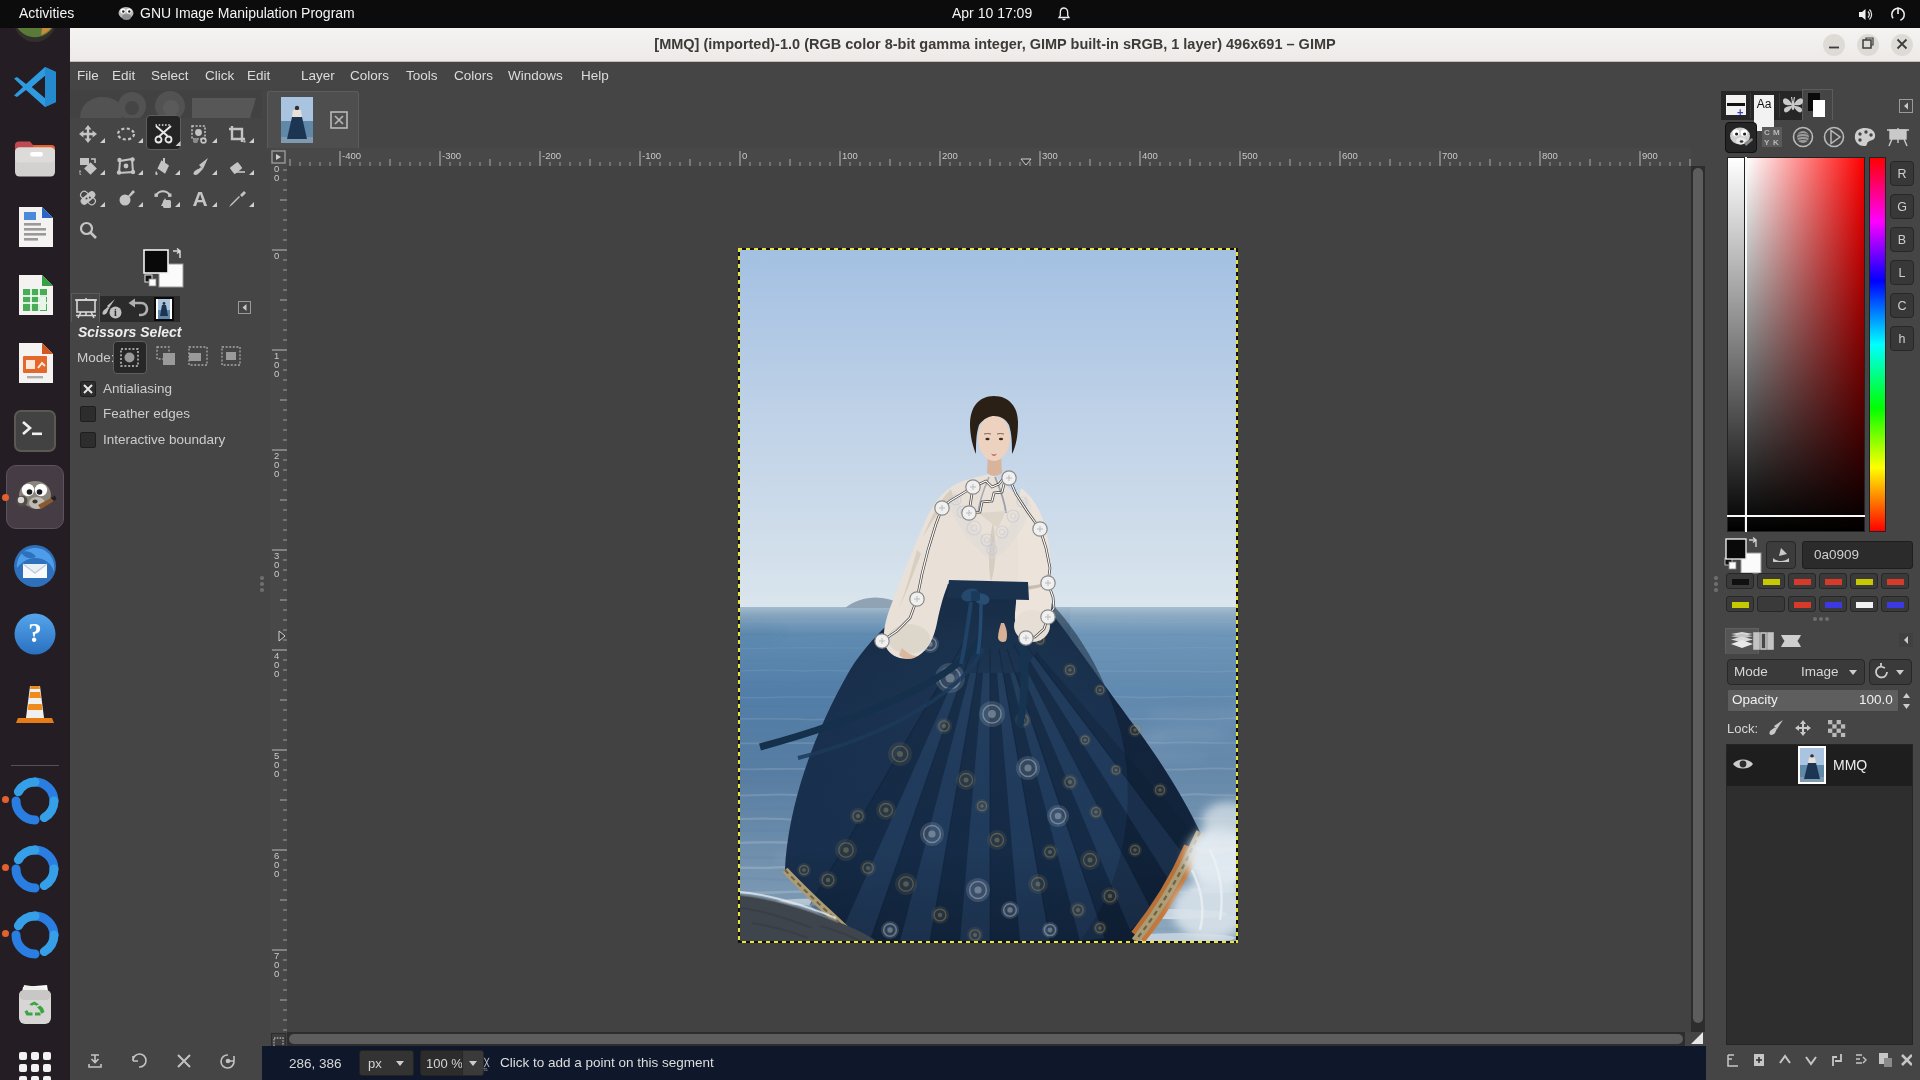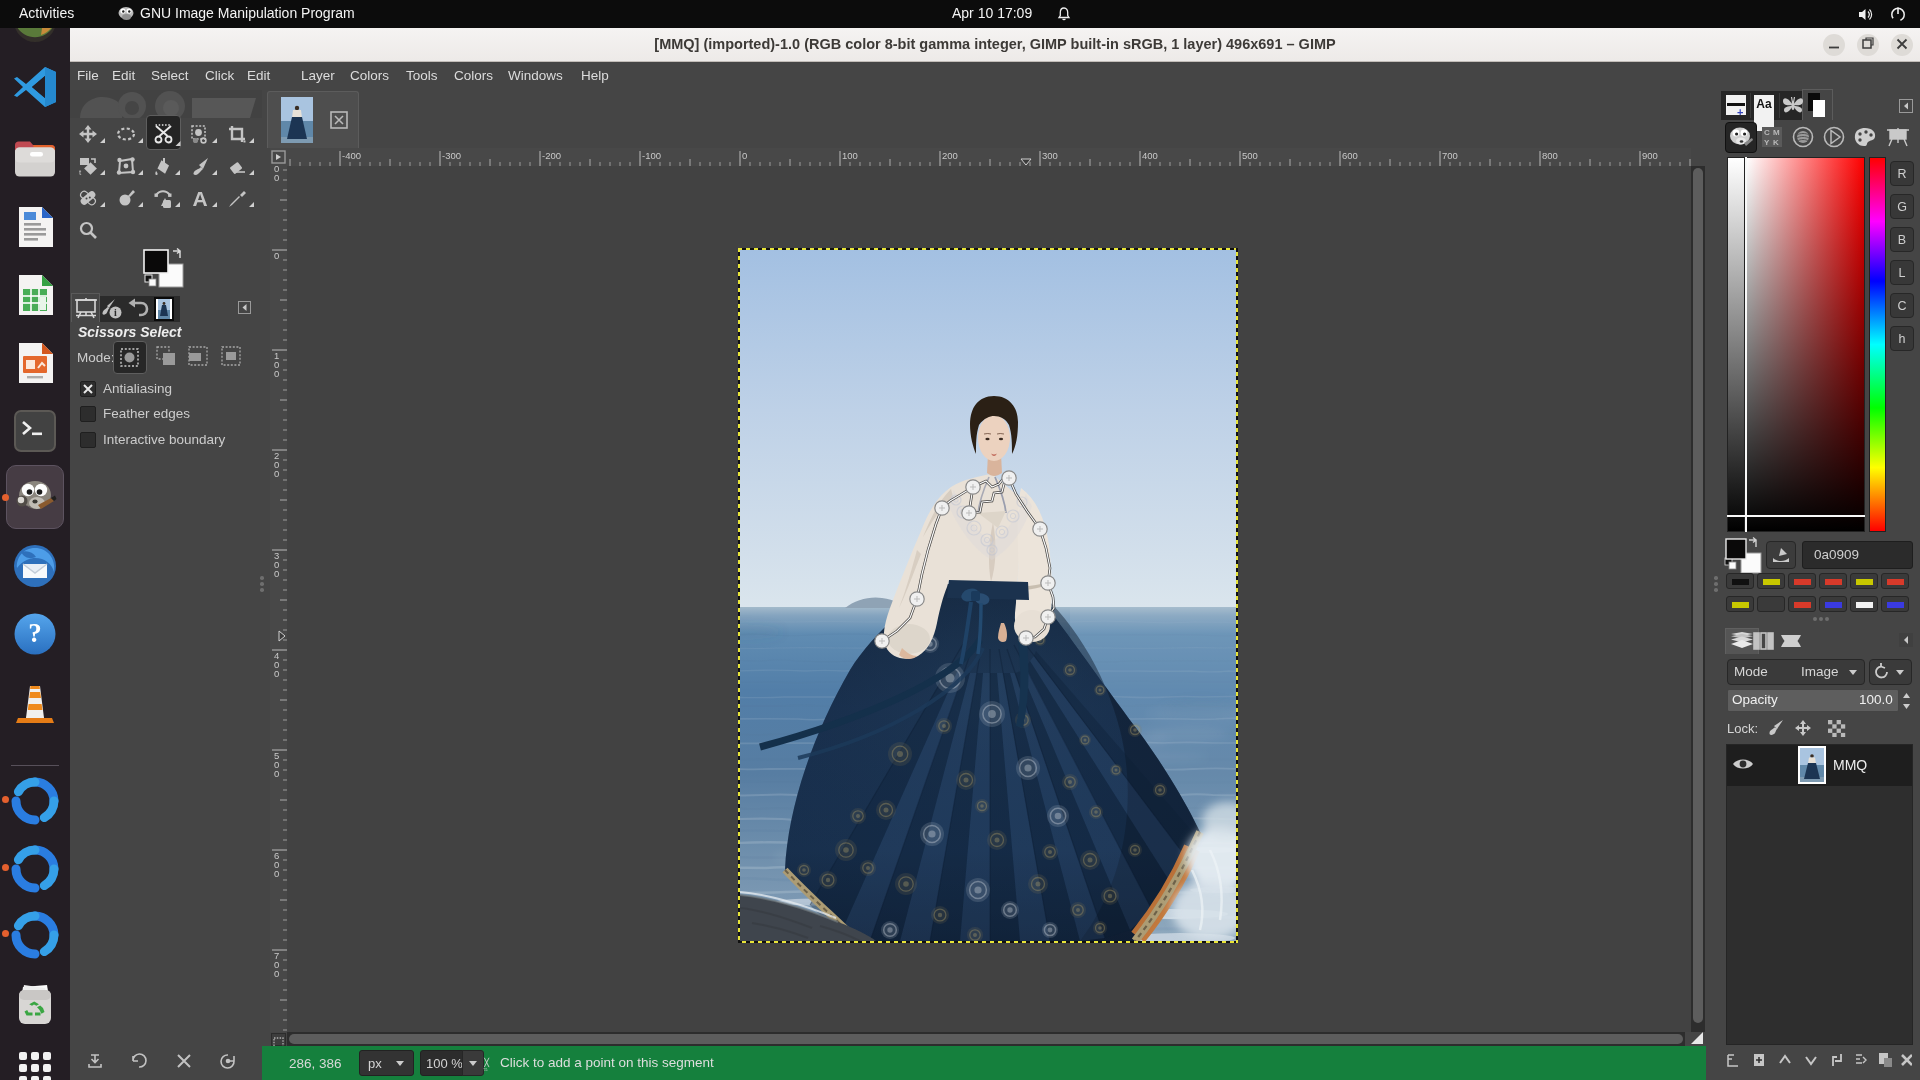--- a/index.html
+++ b/index.html
@@ -41,21 +41,21 @@
   border:1px solid #1f1f1f; border-radius:2px; }
 
 
 #canvaswrap { left:262px; top:90px; width:1444px; height:942px; background:#454545; }
 #viewport { left:287px; top:166px; width:1404px; height:866px; background:#424242; overflow:hidden;}
 #hruler { left:287px; top:148px; width:1404px; height:18px; background:#484848; overflow:hidden;}
 #vruler { left:270px; top:166px; width:17px; height:866px; background:#484848; overflow:hidden;}
 #rulercorner { left:270px; top:148px; width:17px; height:18px; background:#484848; }
 #hscroll { left:287px; top:1032px; width:1398px; height:14px; background:#2d2d2d; }
 #vscroll { left:1691px; top:166px; width:14px; height:866px; background:#2d2d2d; }
-#statusbar { left:262px; top:1046px; width:1444px; height:34px; background:#15803d; }
+#statusbar { left:262px; top:1046px; width:1444px; height:34px; background:#0f172a; }
 
 
 #rightdock { left:1712px; top:90px; width:208px; height:990px; background:#454545; }
 </style>
 </head>
 <body>
 <div id="root">
 
 <div id="topbar" class="abs">
   <div class="abs act">Activities</div>
@@ -1293,21 +1293,21 @@
 <div id="rightdock" class="abs"></div>
 
 <div class="abs" style="left:1721px;top:91px;width:89px;height:29px;background:#262626"></div>
 <div class="abs" style="left:1750px;top:93px;width:1px;height:25px;background:#3a3a3a"></div>
 <div class="abs" style="left:1779px;top:93px;width:1px;height:25px;background:#3a3a3a"></div>
 <div class="abs" style="left:1802px;top:89px;width:31px;height:31px;background:#454545;border:1px solid #5c5c5c;border-bottom:none"></div>
 <div class="abs" style="left:1726px;top:95px;width:20px;height:20px;background:#f2f2f2">
   <div style="position:absolute;left:1px;top:8px;width:18px;height:2.5px;background:#111"></div>
   <div style="position:absolute;left:11px;top:11px;font-size:11px;font-weight:bold;color:#3344bb">+</div>
 </div>
-<div class="abs" style="left:1754px;top:95px;width:20px;height:36px;background:#f2f2f2;font-size:12px;font-weight:bold;color:#111;text-align:center;line-height:19px">Aa</div>
+<div class="abs" style="left:1754px;top:95px;width:20px;height:36px;background:#f2f2f2;font-size:12px;font-weight:normal;color:#111;text-align:center;line-height:19px">Aa</div>
 <svg class="abs" style="left:1781px;top:94px" width="24" height="22" viewBox="0 0 24 22">
   <g fill="#c9c9c9">
     <path d="M11 10 C8 4 2 2 2 7 C2 11 6 12 11 11 Z"></path>
     <path d="M13 10 C16 4 22 2 22 7 C22 11 18 12 13 11 Z"></path>
     <path d="M11 12 C7 12 3 13 3 16 C3 20 8 19 11 13 Z"></path>
     <path d="M13 12 C17 12 21 13 21 16 C21 20 16 19 13 13 Z"></path>
     <path d="M10.5 3 L11.8 10 M13.5 3 L12.2 10" stroke="#c9c9c9" stroke-width="1.2" fill="none"></path>
     <ellipse cx="12" cy="11.5" rx="1.6" ry="4.5"></ellipse>
   </g>
 </svg>

